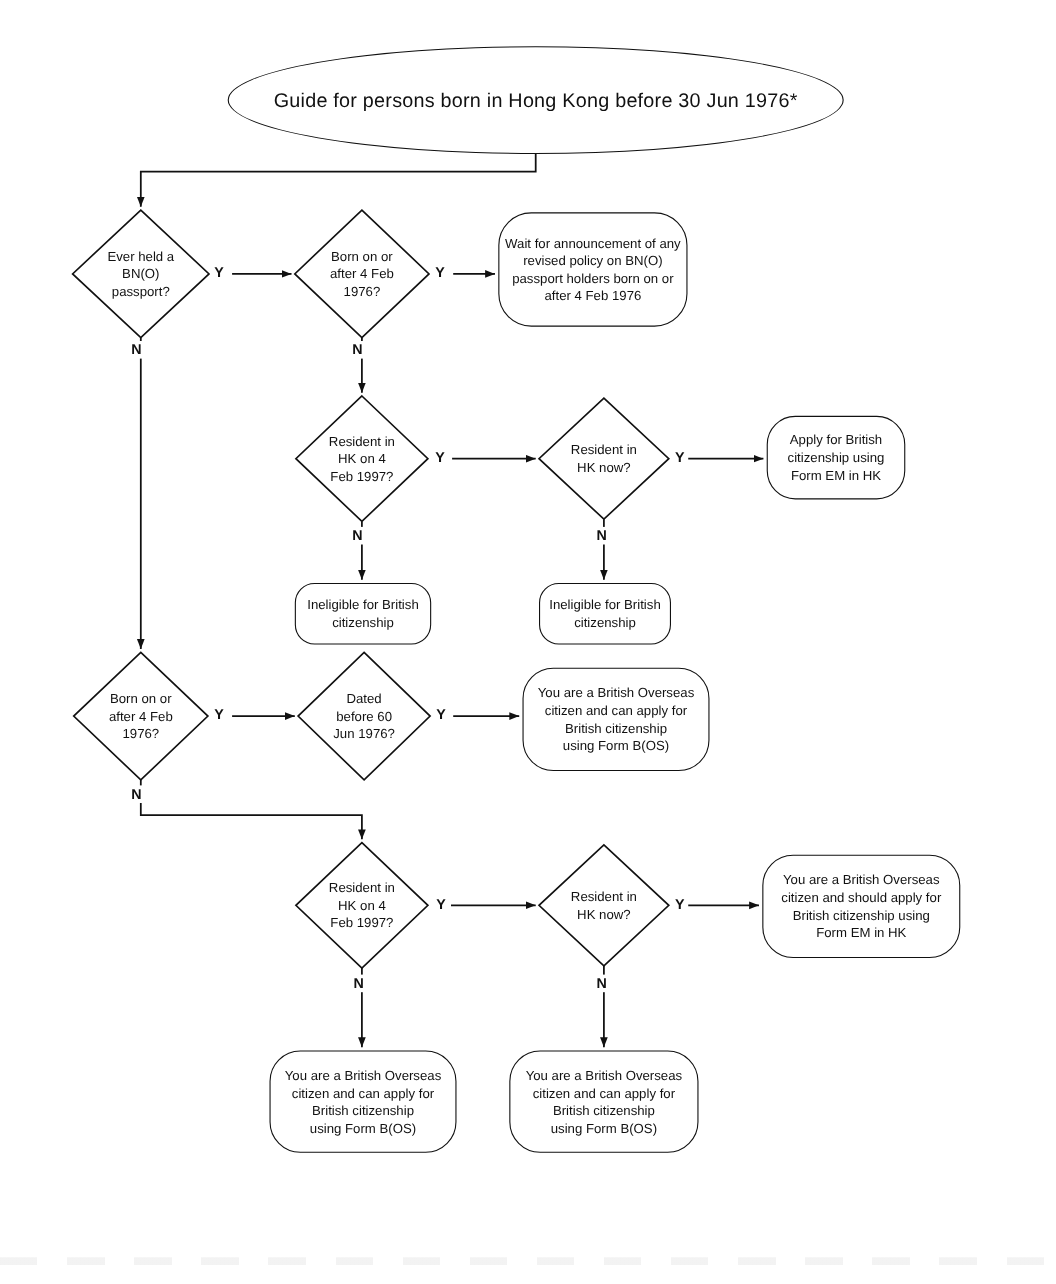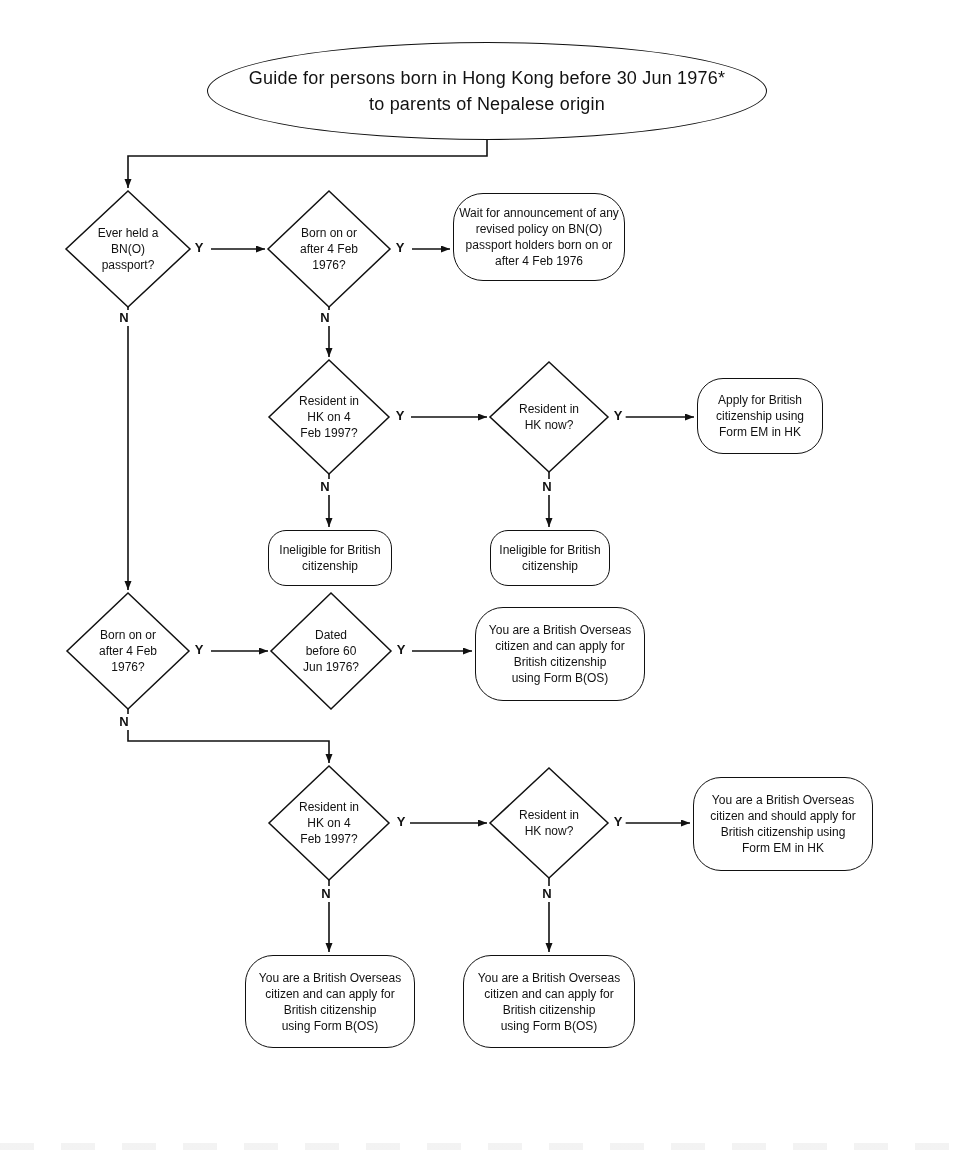--- a/index.html
+++ b/index.html
@@ -60,38 +60,37 @@
         <polyline points="410,823 487,823" class="edge" marker-end="url(#arrowhead)"></polyline>
         <polyline points="620,823 690,823" class="edge" marker-end="url(#arrowhead)"></polyline>
         <polyline points="329,880 329,952" class="edge" marker-end="url(#arrowhead)"></polyline>
         <polyline points="549,878 549,952" class="edge" marker-end="url(#arrowhead)"></polyline>
       </g>
   </svg>
   <div id="node-layer">
       <div class="node node-ellipse" style="left: 207px; top: 42px; width: 560px; height: 98px;">
         <div class="ellipse-text">
           <div class="tline"><span>Guide for persons </span><span class="u">born in Hong Kong before 30 Jun 1976*</span></div>
-          <div class="tline"><span>to parents of Nepalese origin</span></div>
         </div>
       </div>
       <div class="node decision node-decision-label" style="left: 66px; top: 191px; width: 124px; height: 116px;">
         <div class="decision-text">
           <div class="tline"><span>Ever held a</span></div>
           <div class="tline"><span>BN(O)</span></div>
           <div class="tline"><span>passport?</span></div>
         </div>
       </div>
       <div class="node decision node-decision-label" style="left: 268px; top: 191px; width: 122px; height: 116px;">
         <div class="decision-text">
           <div class="tline"><span>Born on or</span></div>
           <div class="tline"><span>after 4 Feb</span></div>
           <div class="tline"><span>1976?</span></div>
         </div>
       </div>
-      <div class="node terminal node-terminal" style="left: 453px; top: 193px; width: 172px; height: 88px; border-radius: 30px;">
+      <div class="node terminal node-terminal" style="left: 453px; top: 193px; width: 172px; height: 104px; border-radius: 30px;">
         <div class="terminal-text">
           <div class="tline"><span>Wait for announcement of any</span></div>
           <div class="tline"><span>revised policy on BN(O)</span></div>
           <div class="tline"><span>passport holders born on or</span></div>
           <div class="tline"><span>after 4 Feb 1976</span></div>
         </div>
       </div>
       <div class="node decision node-decision-label" style="left: 269px; top: 360px; width: 120px; height: 114px;">
         <div class="decision-text">
           <div class="tline"><span>Resident in</span></div>

